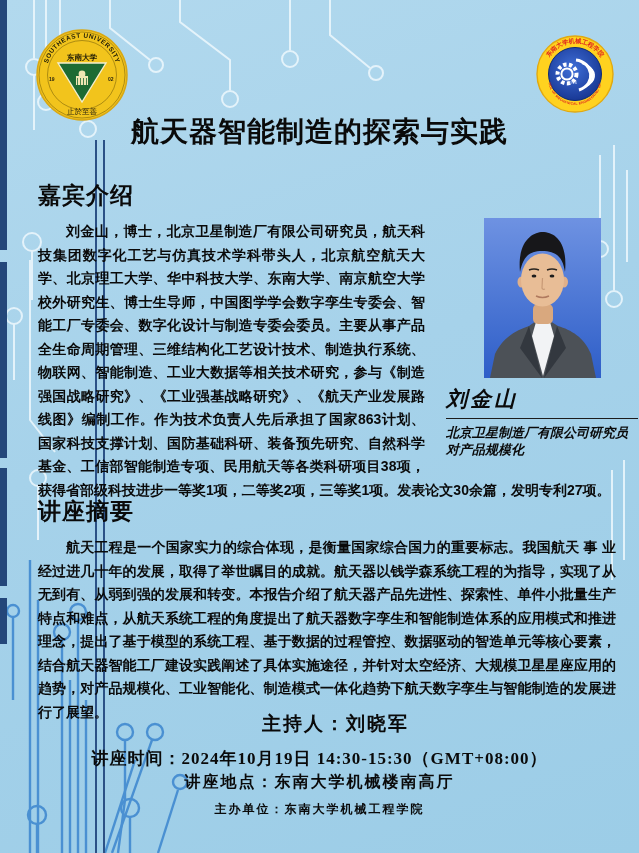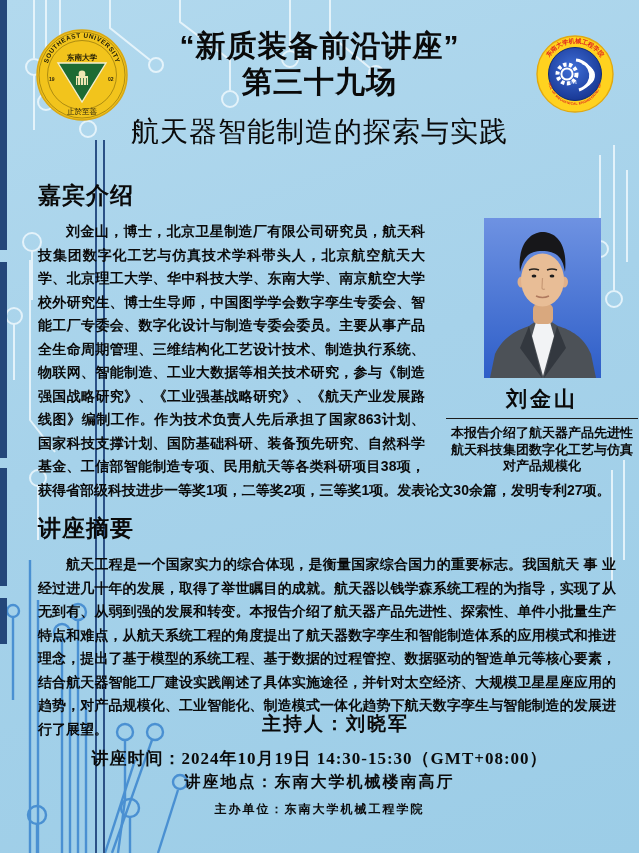--- a/index.html
+++ b/index.html
@@ -12,36 +12,36 @@
     color:#0a0a0a;
   }
   .bg-svg{position:absolute;left:0;top:0;width:639px;height:853px;}
 
   
   .seal{position:absolute;left:36px;top:29px;width:92px;height:92px;}
   .mech-logo{position:absolute;left:536px;top:35px;width:78px;height:78px;}
   .titles{position:absolute;left:110px;top:28px;width:419px;text-align:center;}
   .series-title,.session{font-size:30px;font-weight:900;line-height:36px;letter-spacing:1px;}
   .lecture-title{position:absolute;left:0;top:113px;width:639px;text-align:center;
-    font-size:28px;font-weight:400;letter-spacing:1px;}
+    font-size:28px;font-weight:700;letter-spacing:1px;}
 
   
   .sec-heading{font-size:23px;font-weight:900;margin:0 0 9px 0;letter-spacing:1px;}
   .guest{position:absolute;left:38px;top:180px;width:600px;}
   .bio,.abstract-text{
     font-size:14px;font-weight:bold;line-height:23.5px;margin:0;
     text-align:justify;text-indent:2em;word-break:break-all;overflow-wrap:anywhere;
   }
-  .photo-card{float:right;width:192px;margin:-2px 0 4px 21px;text-align:center;}
+  .photo-card{float:right;width:192px;margin:-2px 0 4px 21px;text-align:left;font-style:italic;}
   .photo-frame{width:117px;height:160px;margin:0 auto;display:block;}
   .guest-name{font-size:21px;font-weight:900;letter-spacing:3px;margin:7px 0 5px 0;}
   .name-rule{border:none;border-top:1.6px solid #1c1c1c;margin:0 0 6px 0;width:100%;}
   .caption-line{font-size:13px;font-weight:bold;line-height:16.5px;word-break:keep-all;}
 
-  .abstract{position:absolute;left:38px;top:513px;width:578px;}
+  .abstract{position:absolute;left:38px;top:496px;width:578px;}
 
   
   .footer{position:absolute;left:0;top:711px;width:639px;text-align:center;
     font-family:"Liberation Serif","DejaVu Serif",serif;font-weight:bold;}
   .footer-host{font-size:19px;margin-bottom:10px;letter-spacing:2px;padding-left:32px;}
   .footer-time{font-size:17px;margin-bottom:2px;letter-spacing:1px;}
   .footer-location{font-size:16px;margin-bottom:8px;letter-spacing:2px;}
   .footer-organizer{font-size:12px;letter-spacing:2px;}
 </style>
 </head>
@@ -160,24 +160,20 @@
     </g>
     <text x="36.5" y="48.5" text-anchor="middle" font-size="4" fill="#d9e4ff">1916</text>
     <text font-size="6.2" font-weight="bold" fill="#e02b1e">
       <textPath href="#mechTop" startOffset="50%" text-anchor="middle">东南大学机械工程学院</textPath>
     </text>
     <text font-size="3.4" font-weight="bold" fill="#e02b1e" letter-spacing="0.2">
       <textPath href="#mechBot" startOffset="50%" text-anchor="middle">SCHOOL OF MECHANICAL ENGINEERING OF SEU</textPath>
     </text>
   </svg>
 
-  <div class="titles">
-    <div class="series-title">“新质装备前沿讲座”</div>
-    <div class="session">第三十九场</div>
-  </div>
   <div class="lecture-title">航天器智能制造的探索与实践</div>
 
   <section class="guest">
     <h2 class="sec-heading">嘉宾介绍</h2>
     <div>
       <aside class="photo-card">
         <svg class="photo-frame" viewBox="0 0 117 160">
           <defs>
             <linearGradient id="pg" x1="0" y1="0" x2="0" y2="1">
               <stop offset="0%" stop-color="#6e92e2"></stop>
@@ -197,22 +193,21 @@
           <path d="M45 52 Q 50 50 55 52" stroke="#2a2520" stroke-width="1.4" fill="none"></path>
           <path d="M63 52 Q 68 50 73 52" stroke="#2a2520" stroke-width="1.4" fill="none"></path>
           <ellipse cx="50" cy="58" rx="2.4" ry="1.6" fill="#1d1d1d"></ellipse>
           <ellipse cx="68" cy="58" rx="2.4" ry="1.6" fill="#1d1d1d"></ellipse>
           <path d="M58.5 60 L58 70 Q 58.5 72 61 71" stroke="#c89a76" stroke-width="1.2" fill="none"></path>
           <path d="M52 78 Q 58.5 81 65 78" stroke="#b07a5e" stroke-width="1.4" fill="none"></path>
         </svg>
         <div class="guest-name">刘金山</div>
         <hr class="name-rule">
         <div>
-          <div class="caption-line">本报告介绍了航天器产品先进性</div>
-          <div class="caption-line">航天科技集团数字化工艺与仿真</div>
+          <div class="caption-line">北京卫星制造厂有限公司研究员</div>
           <div class="caption-line">对产品规模化</div>
         </div>
       </aside>
       <p class="bio">刘金山，博士，北京卫星制造厂有限公司研究员，航天科技集团数字化工艺与仿真技术学科带头人，北京航空航天大学、北京理工大学、华中科技大学、东南大学、南京航空大学校外研究生、博士生导师，中国图学学会数字孪生专委会、智能工厂专委会、数字化设计与制造专委会委员。主要从事产品全生命周期管理、三维结构化工艺设计技术、制造执行系统、物联网、智能制造、工业大数据等相关技术研究，参与《制造强国战略研究》、《工业强基战略研究》、《航天产业发展路线图》编制工作。作为技术负责人先后承担了国家863计划、国家科技支撑计划、国防基础科研、装备预先研究、自然科学基金、工信部智能制造专项、民用航天等各类科研项目38项，获得省部级科技进步一等奖1项，二等奖2项，三等奖1项。发表论文30余篇，发明专利27项。</p>
     </div>
   </section>
 
   <section class="abstract">
     <h2 class="sec-heading">讲座摘要</h2>
     <p class="abstract-text">航天工程是一个国家实力的综合体现，是衡量国家综合国力的重要标志。我国航天 事 业 经过进几十年的发展，取得了举世瞩目的成就。航天器以钱学森系统工程的为指导，实现了从无到有、从弱到强的发展和转变。本报告介绍了航天器产品先进性、探索性、单件小批量生产特点和难点，从航天系统工程的角度提出了航天器数字孪生和智能制造体系的应用模式和推进理念，提出了基于模型的系统工程、基于数据的过程管控、数据驱动的智造单元等核心要素，结合航天器智能工厂建设实践阐述了具体实施途径，并针对太空经济、大规模卫星星座应用的趋势，对产品规模化、工业智能化、制造模式一体化趋势下航天数字孪生与智能制造的发展进行了展望。</p>

